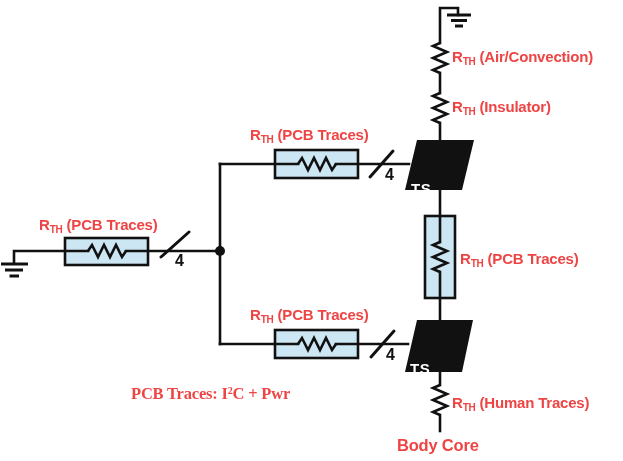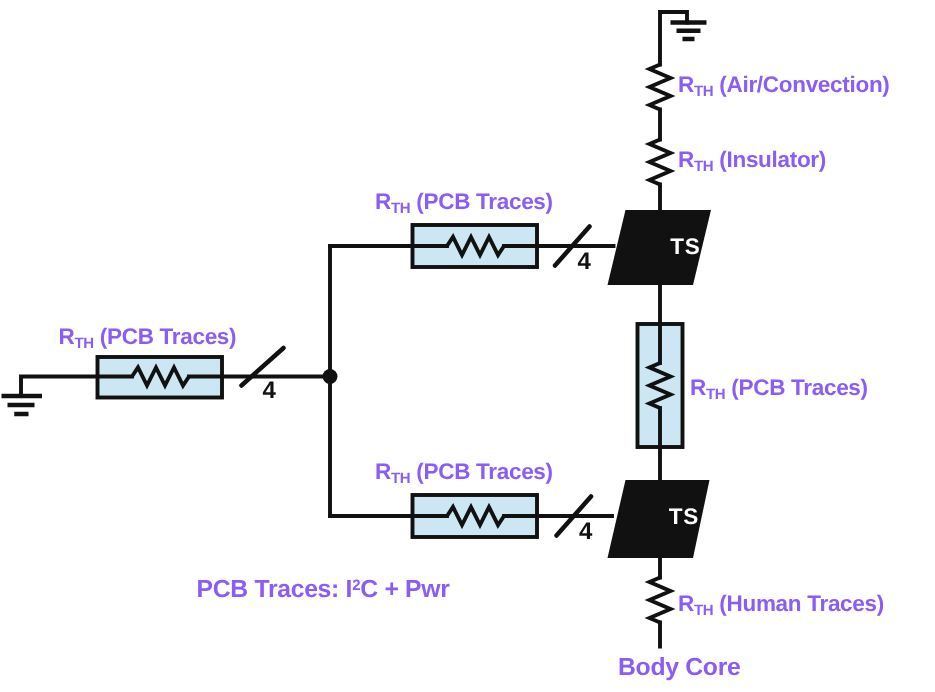--- a/index.html
+++ b/index.html
@@ -12,29 +12,29 @@
   }
   svg{position:absolute;left:0;top:0;}
   .wire{fill:none;stroke:#111111;stroke-width:2.6;stroke-linecap:square;stroke-linejoin:miter;}
   .zig{fill:none;stroke:#111111;stroke-width:2.6;stroke-linejoin:miter;}
   .slash{fill:none;stroke:#111111;stroke-width:3;stroke-linecap:round;}
   .gbar{fill:none;stroke:#111111;stroke-width:3;}
   .rbox{stroke:#111111;stroke-width:2.6;}
   .lbl{
     position:absolute;
     font-weight:bold;font-size:15px;line-height:18px;
-    letter-spacing:-0.2px;color:#8b5cf6;white-space:nowrap;
+    letter-spacing:-0.2px;color:#ef4444;white-space:nowrap;
   }
   .lbl sub{font-size:10px;vertical-align:-3px;letter-spacing:-0.2px;}
   .lbl sup{font-size:10px;vertical-align:5px;}
   .big{font-size:16.5px;line-height:19px;}
   .bus4{position:absolute;font-weight:bold;font-size:16px;color:#111111;}
   .tsl{
-    position:absolute;width:56px;text-align:right;
-    font-weight:bold;font-size:15px;letter-spacing:0.5px;line-height:18px;
+    position:absolute;width:56px;text-align:left;
+    font-weight:bold;font-size:15px;letter-spacing:0.5px;line-height:18px;margin-top:24px;
   }
 </style>
 </head>
 <body>
 
 <div class="stage">
 
   <svg width="623" height="461" viewBox="0 0 623 461">
 
     <rect class="rbox" x="65" y="238" width="83" height="27" fill="#cde6f3"></rect>
@@ -97,17 +97,17 @@
   <div class="lbl" style="left:39px;top:216px;"><span>R</span><sub>TH</sub><span> (PCB Traces)</span></div>
 
   <div class="lbl" style="left:250px;top:126px;"><span>R</span><sub>TH</sub><span> (PCB Traces)</span></div>
 
   <div class="lbl" style="left:250px;top:306px;"><span>R</span><sub>TH</sub><span> (PCB Traces)</span></div>
 
   <div class="bus4" style="left:175px;top:252px;">4</div>
   <div class="bus4" style="left:385px;top:166px;">4</div>
   <div class="bus4" style="left:386px;top:346px;">4</div>
 
-  <div class="lbl big" style="left:397px;top:436px;margin-left:15px;">Body Core</div>
+  <div class="lbl big" style="left:397px;top:436px;">Body Core</div>
 
-  <div class="lbl big" style="left:131px;top:381px;"><span>PCB Traces: I</span><sup>2</sup><span>C + Pwr</span></div>
+  <div class="lbl big" style="left:131px;top:381px;font-family:Liberation Serif, serif;"><span>PCB Traces: I</span><sup>2</sup><span>C + Pwr</span></div>
 
 </div>
 
 </body></html>

